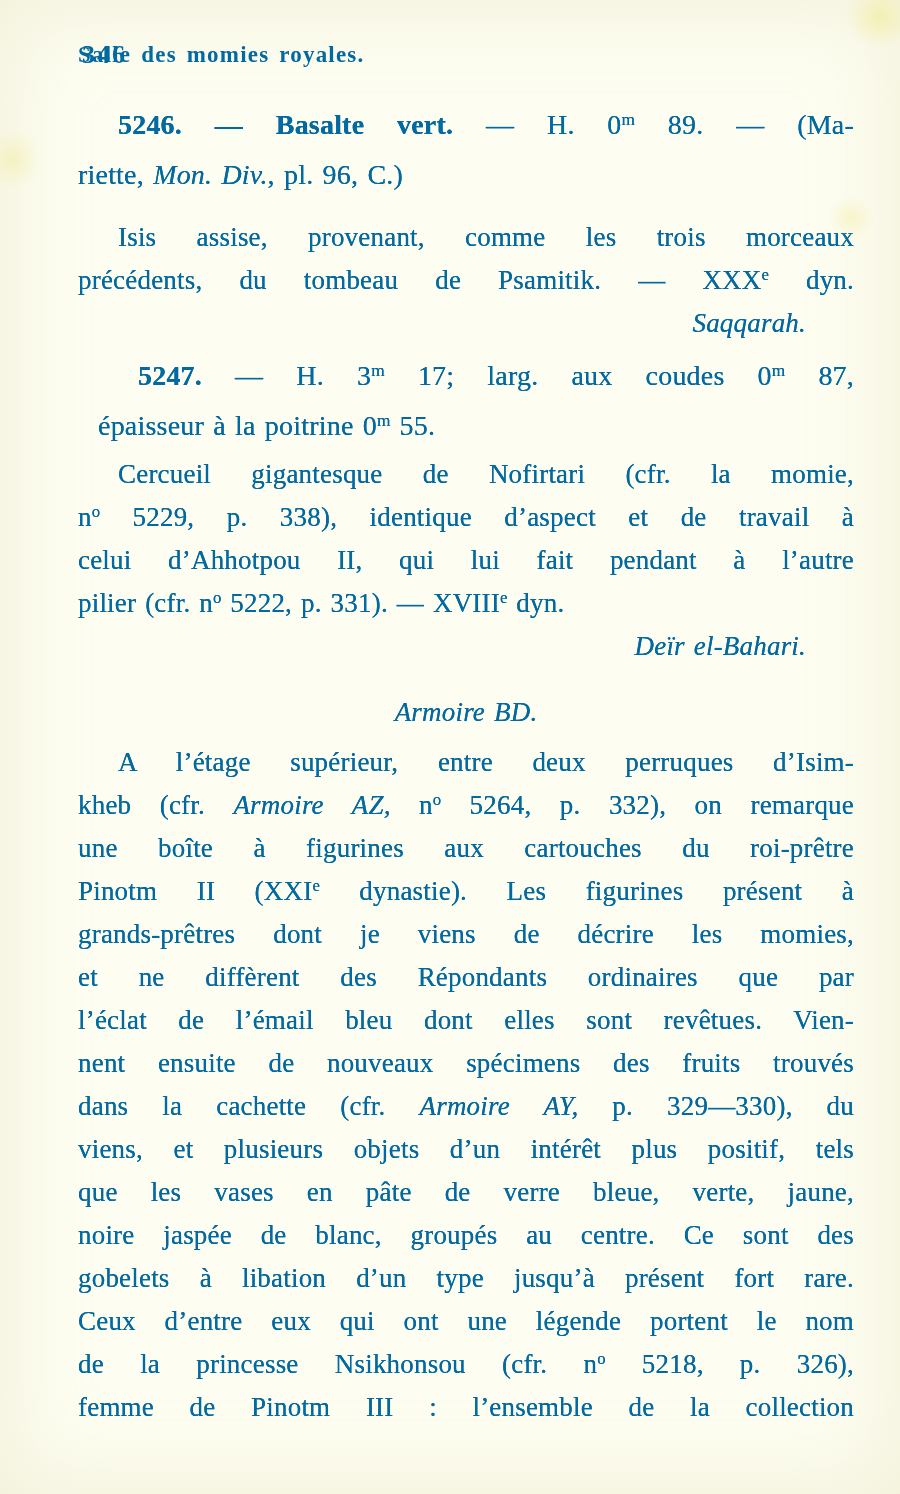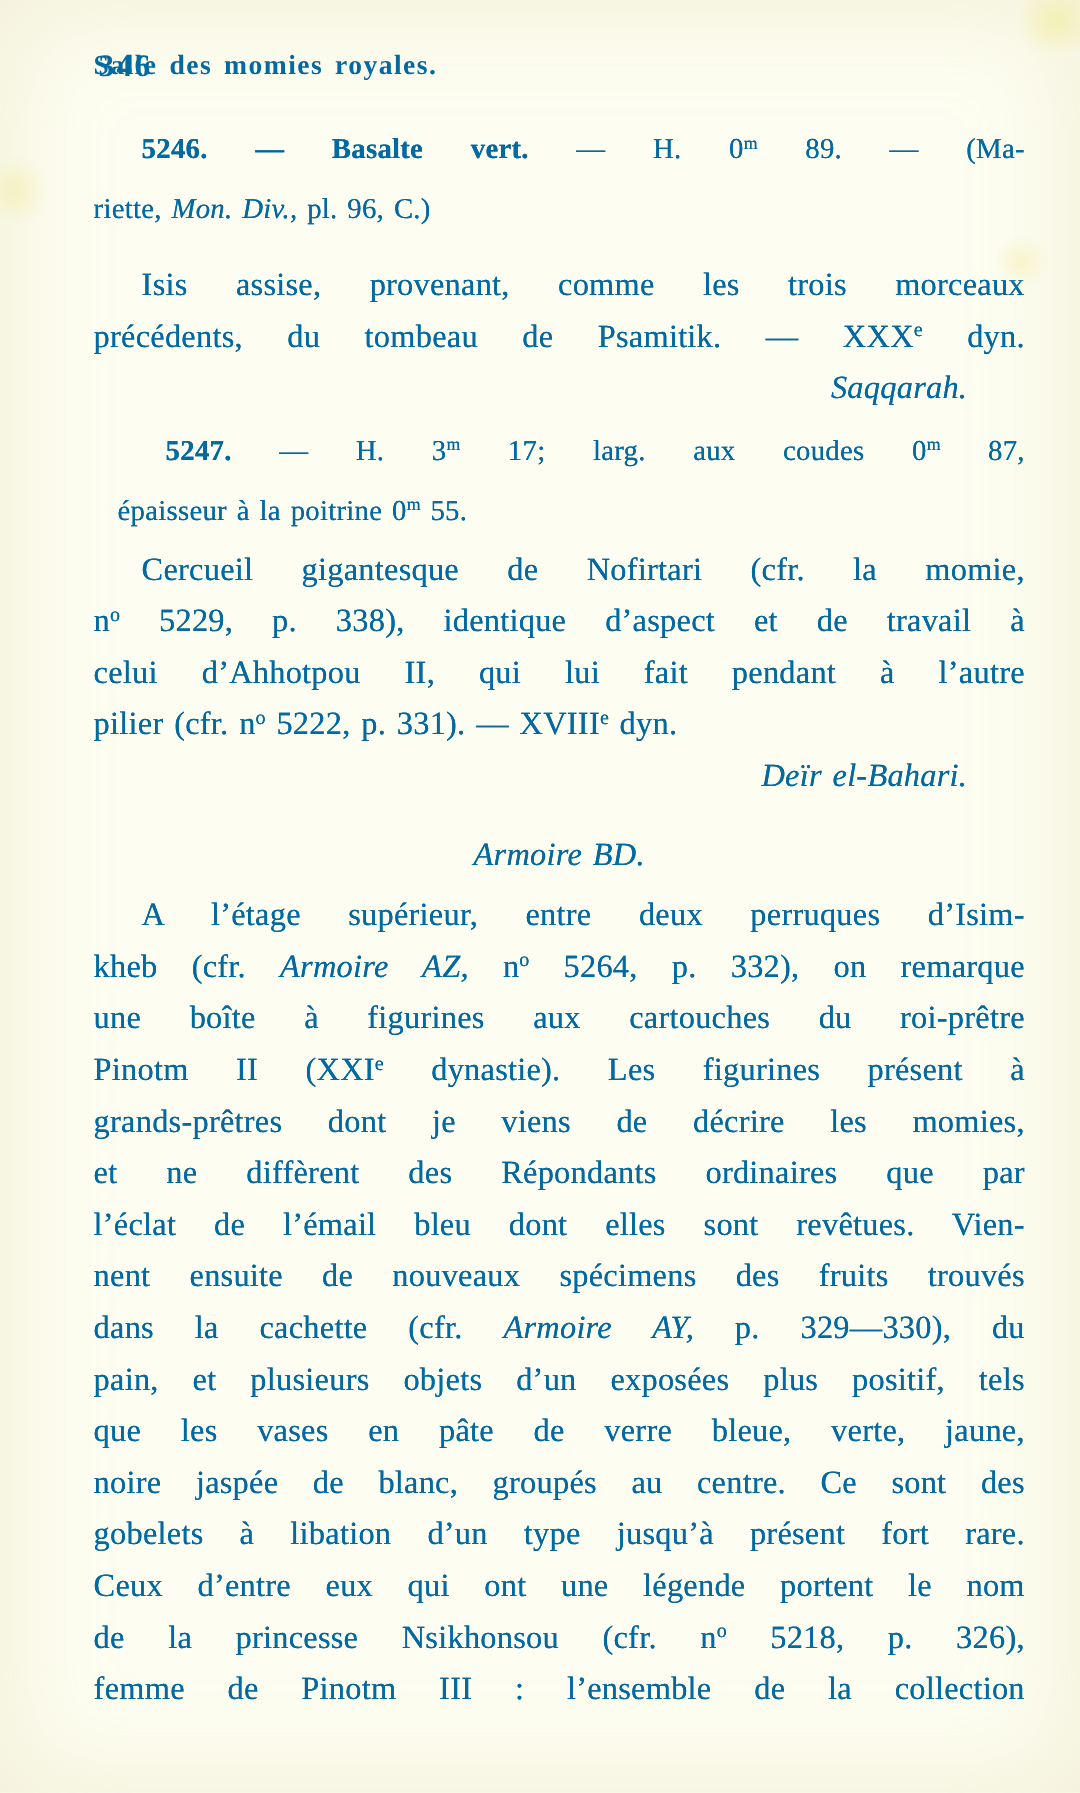--- a/index.html
+++ b/index.html
@@ -17,21 +17,21 @@
   .stain{position:absolute;pointer-events:none;}
   .stain.s1{left:845px;top:-14px;width:70px;height:62px;background:radial-gradient(closest-side,rgba(242,236,150,.6),rgba(242,236,150,0));}
   .stain.s2{left:-14px;top:128px;width:54px;height:62px;background:radial-gradient(closest-side,rgba(240,234,150,.45),rgba(240,234,150,0));}
   .stain.s3{left:828px;top:196px;width:46px;height:44px;background:radial-gradient(closest-side,rgba(240,234,150,.4),rgba(240,234,150,0));}
 
   .hdr{position:relative;line-height:34px;height:34px;}
   .pagenum{position:absolute;left:4px;top:0;font-size:26px;font-weight:700;letter-spacing:2px;}
   .running{display:block;text-align:left;font-size:23px;font-weight:700;letter-spacing:1.2px;word-spacing:3px;}
 
   .ln{font-size:27px;line-height:43px;letter-spacing:.2px;word-spacing:2px;text-shadow:0 0 .5px currentColor;}
-  .big{font-size:24px;line-height:50px;}
+  .big{font-size:28px;line-height:50px;}
   .j{text-align:justify;text-align-last:justify;}
   .r{text-align:right;padding-right:48px;}
   .c{text-align:center;}
   .ind{text-indent:40px;}
   .b{font-weight:700;}
   .i{font-style:italic;text-align:center;}
   .sup{font-size:62%;vertical-align:.52em;line-height:0;letter-spacing:0;}
 
   .e1{margin-top:28px;}
   .p1{margin-top:16px;}
@@ -84,21 +84,21 @@
     <section class="p3">
       <div class="ln ind j"><span class="">A l’étage supérieur, entre deux perruques d’Isim-</span></div>
       <div class="ln j"><span class="">kheb (cfr. </span><span class="i">Armoire AZ,</span><span class=""> n</span><span class="sup">o</span><span class=""> 5264, p. 332), on remarque</span></div>
       <div class="ln j"><span class="">une boîte à figurines aux cartouches du roi-prêtre</span></div>
       <div class="ln j"><span class="">Pinotm II (XXI</span><span class="sup">e</span><span class=""> dynastie). Les figurines présent à</span></div>
       <div class="ln j"><span class="">grands-prêtres dont je viens de décrire les momies,</span></div>
       <div class="ln j"><span class="">et ne diffèrent des Répondants ordinaires que par</span></div>
       <div class="ln j"><span class="">l’éclat de l’émail bleu dont elles sont revêtues. Vien-</span></div>
       <div class="ln j"><span class="">nent ensuite de nouveaux spécimens des fruits trouvés</span></div>
       <div class="ln j"><span class="">dans la cachette (cfr. </span><span class="i">Armoire AY,</span><span class=""> p. 329—330), du</span></div>
-      <div class="ln j"><span class="">pain, et plusieurs objets d’un exposées plus positif, tels</span></div>
+      <div class="ln j"><span class="">viens, et plusieurs objets d’un intérêt plus positif, tels</span></div>
       <div class="ln j"><span class="">que les vases en pâte de verre bleue, verte, jaune,</span></div>
       <div class="ln j"><span class="">noire jaspée de blanc, groupés au centre. Ce sont des</span></div>
       <div class="ln j"><span class="">gobelets à libation d’un type jusqu’à présent fort rare.</span></div>
       <div class="ln j"><span class="">Ceux d’entre eux qui ont une légende portent le nom</span></div>
       <div class="ln j"><span class="">de la princesse Nsikhonsou (cfr. n</span><span class="sup">o</span><span class=""> 5218, p. 326),</span></div>
       <div class="ln j"><span class="">femme de Pinotm III : l’ensemble de la collection</span></div>
     </section>
 
   </main>
 </div>

